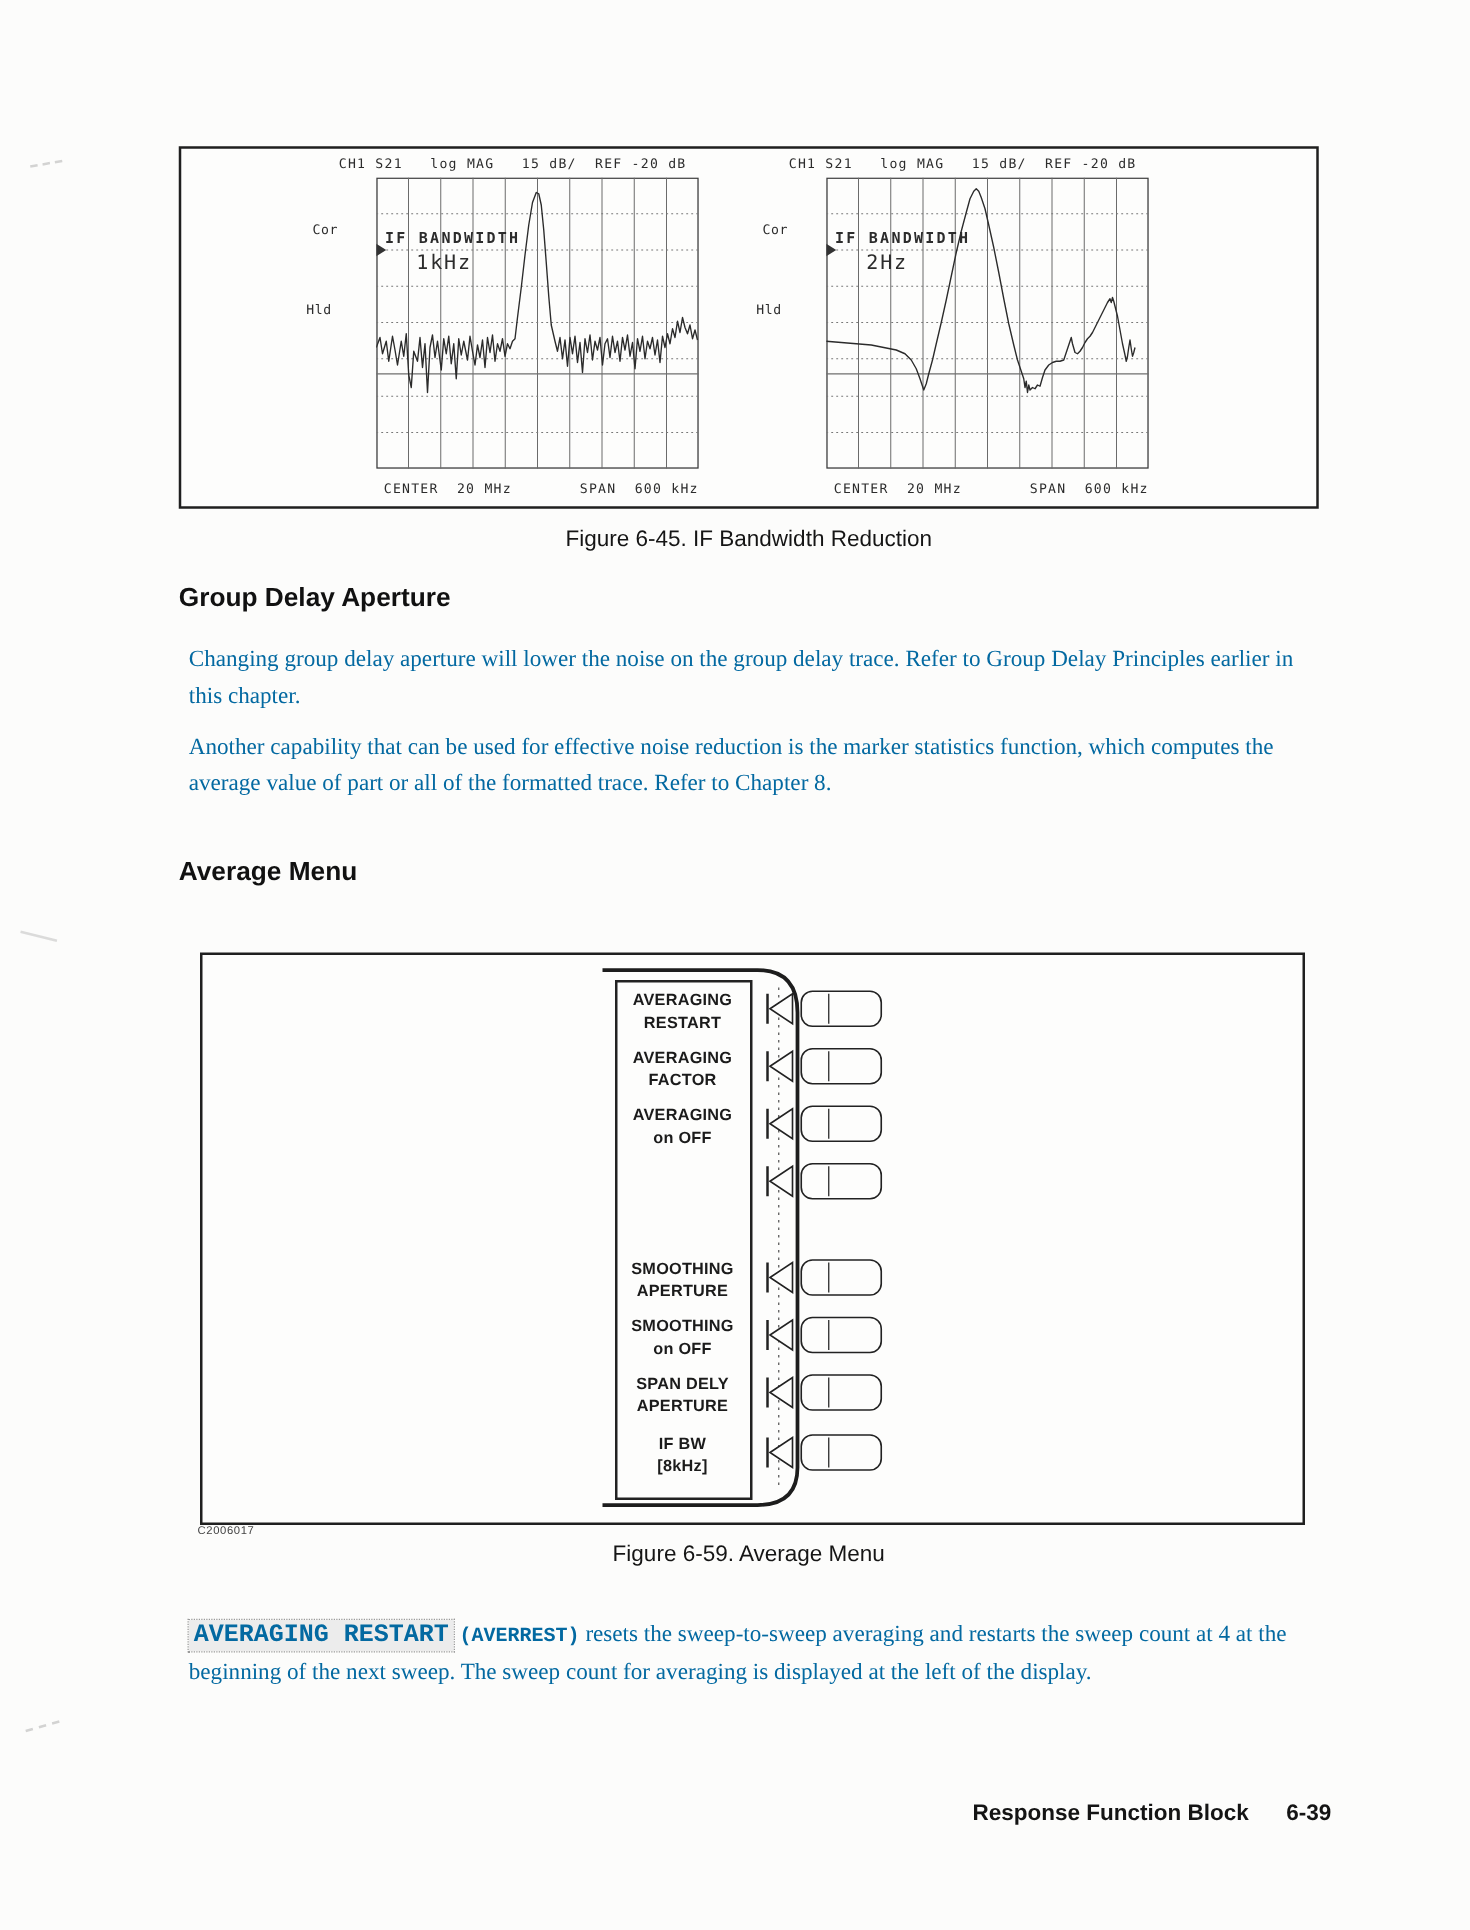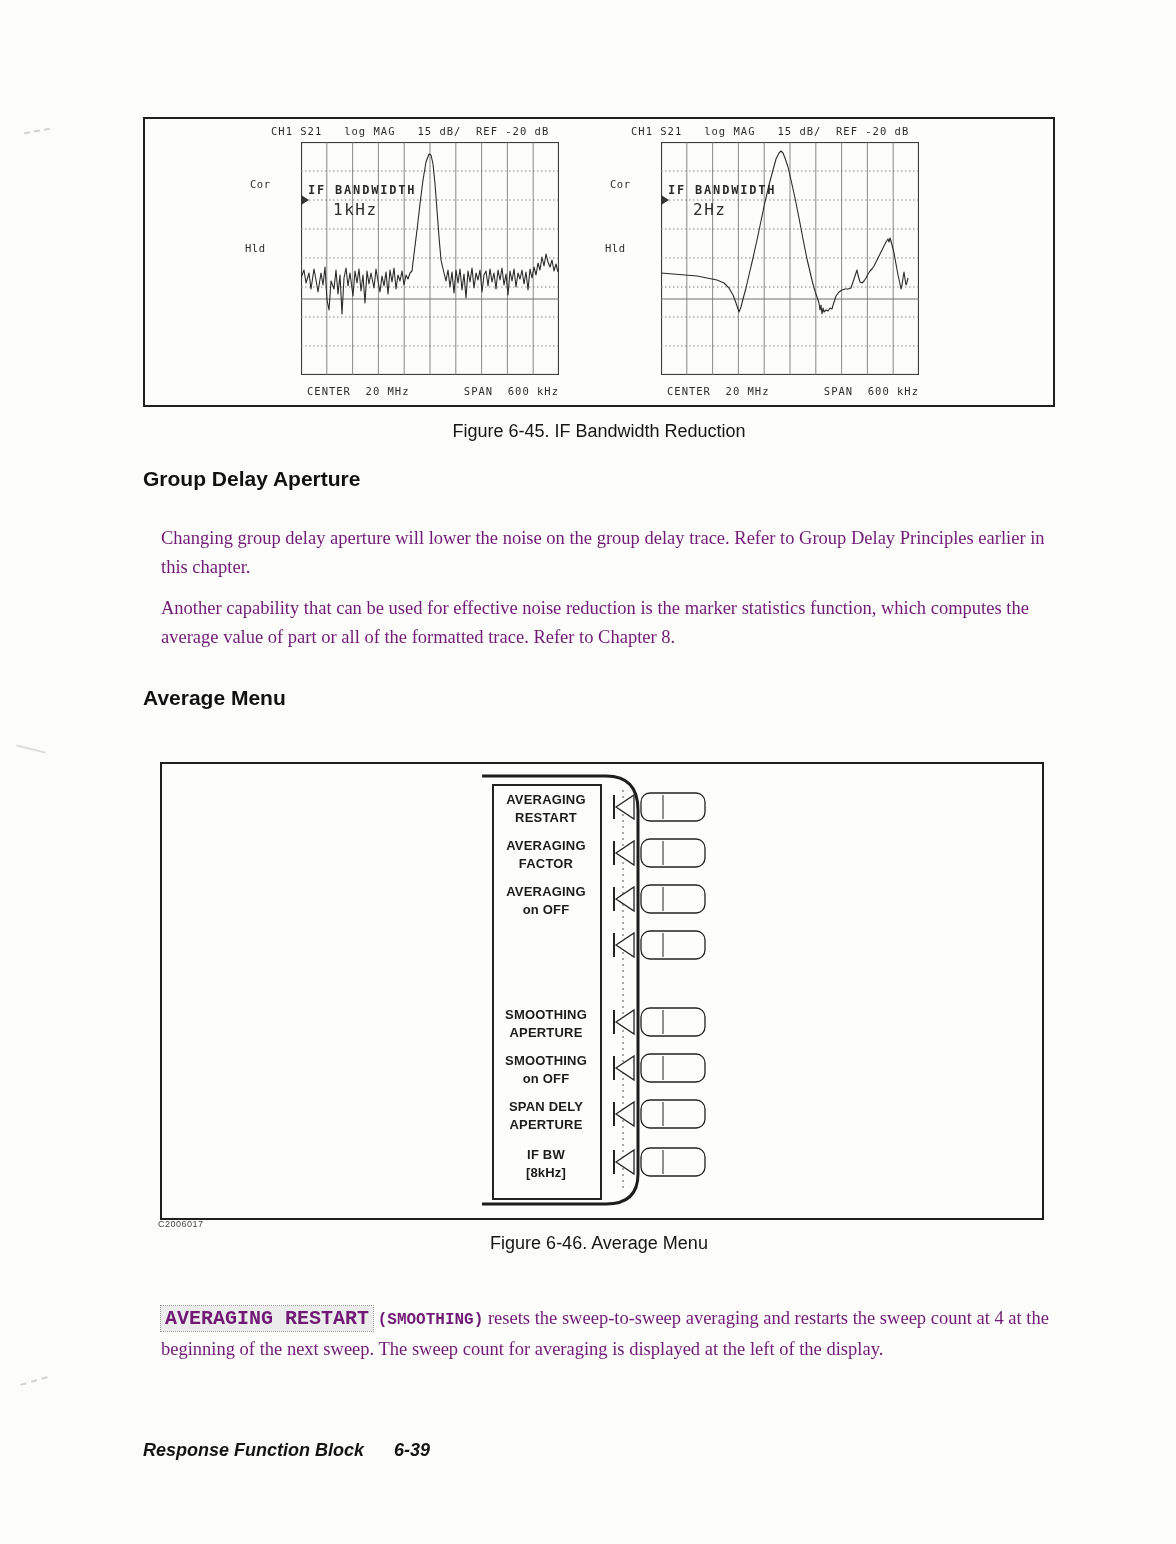--- a/index.html
+++ b/index.html
@@ -30,44 +30,44 @@
 
   
   .caption{position:absolute;left:143px;width:912px;text-align:center;
            font-family:"Liberation Sans",sans-serif;font-weight:normal;font-size:18px;color:#151515;}
   .cap45{top:421px;}
   .cap46{top:1233px;}
   .h{position:absolute;left:143px;font-family:"Liberation Sans",sans-serif;
      font-weight:bold;font-size:21px;color:#111;margin:0;}
   .h-gd{top:467px;}
   .h-am{top:686px;}
-  .body{position:absolute;left:143px;width:908px;margin:18px;
-        font-size:18.5px;line-height:29px;color:#701a75;}
+  .body{position:absolute;left:143px;width:908px;margin:8px;
+        font-size:18.5px;line-height:29px;color:#0369a1;}
   .p1{top:506px;}
   .p2{top:576px;}
   .p3{top:1286px;}
   .skref{font-family:"Liberation Mono",monospace;font-size:20px;font-weight:bold;
          background:#ececec;outline:1px dotted #9a9a9a;padding:1px 4px;white-space:nowrap;}
   .cmd{font-family:"Liberation Mono",monospace;font-size:16px;font-weight:bold;}
 
   
   .menu-svg{position:absolute;left:0;top:0;}
   .menu-panel{position:absolute;left:330px;top:20px;width:106px;height:412px;
               border:2px solid #222;background:#fdfdfc;}
   .klabel{position:absolute;left:334px;width:100px;text-align:center;
           font-family:"Liberation Sans",sans-serif;font-weight:bold;
           font-size:13px;line-height:18px;color:#1b1b1b;letter-spacing:.2px;}
   .r1{top:27px;} .r2{top:73px;} .r3{top:119px;} .r4{top:165px;}
   .r5{top:242px;} .r6{top:288px;} .r7{top:334px;} .r8{top:382px;}
 
   .fig-code{position:absolute;left:158px;top:1219px;font-family:"Liberation Sans",sans-serif;
             font-size:9px;color:#444;letter-spacing:.5px;}
 
-  .footer{position:absolute;left:143px;top:1440px;width:922px;text-align:left;
-          font-family:"Liberation Sans",sans-serif;font-weight:bold;font-size:18px;color:#141414;font-style:italic;}
+  .footer{position:absolute;left:143px;top:1440px;width:922px;text-align:right;
+          font-family:"Liberation Sans",sans-serif;font-weight:bold;font-size:18px;color:#141414;}
   .footer .pg{margin-left:30px;}
 
   
   .artifact{position:absolute;border-top:2px dashed #c9c9c9;opacity:.8;}
   .a1{left:24px;top:130px;width:26px;transform:rotate(-10deg);}
   .a2{left:16px;top:748px;width:30px;transform:rotate(14deg);border-top-style:solid;border-color:#d2d2d2;}
   .a3{left:20px;top:1380px;width:28px;transform:rotate(-16deg);}
 </style>
 </head>
 <body>
@@ -237,20 +237,20 @@
       <div>SPAN DELY</div>
       <div>APERTURE</div>
     </div>
     <div class="klabel r8">
       <div>IF BW</div>
       <div>[8kHz]</div>
     </div>
   </div>
 
   <div class="fig-code">C2006017</div>
-  <div class="caption cap46">Figure 6-46. Average Menu</div>
-
-  <p class="body p3"><span class="skref">AVERAGING RESTART</span> <span class="cmd">(SMOOTHING)</span> <span>resets the sweep-to-sweep averaging and restarts the sweep count at 4 at the beginning of the next sweep. The sweep count for averaging is displayed at the left of the display.</span></p>
+  <div class="caption cap46">Figure 6-59. Average Menu</div>
+
+  <p class="body p3"><span class="skref">AVERAGING RESTART</span> <span class="cmd">(AVERREST)</span> <span>resets the sweep-to-sweep averaging and restarts the sweep count at 4 at the beginning of the next sweep. The sweep count for averaging is displayed at the left of the display.</span></p>
 
   <div class="footer">
     <span>Response Function Block</span><span class="pg">6-39</span>
   </div>
 </div>
 
 </body></html>

